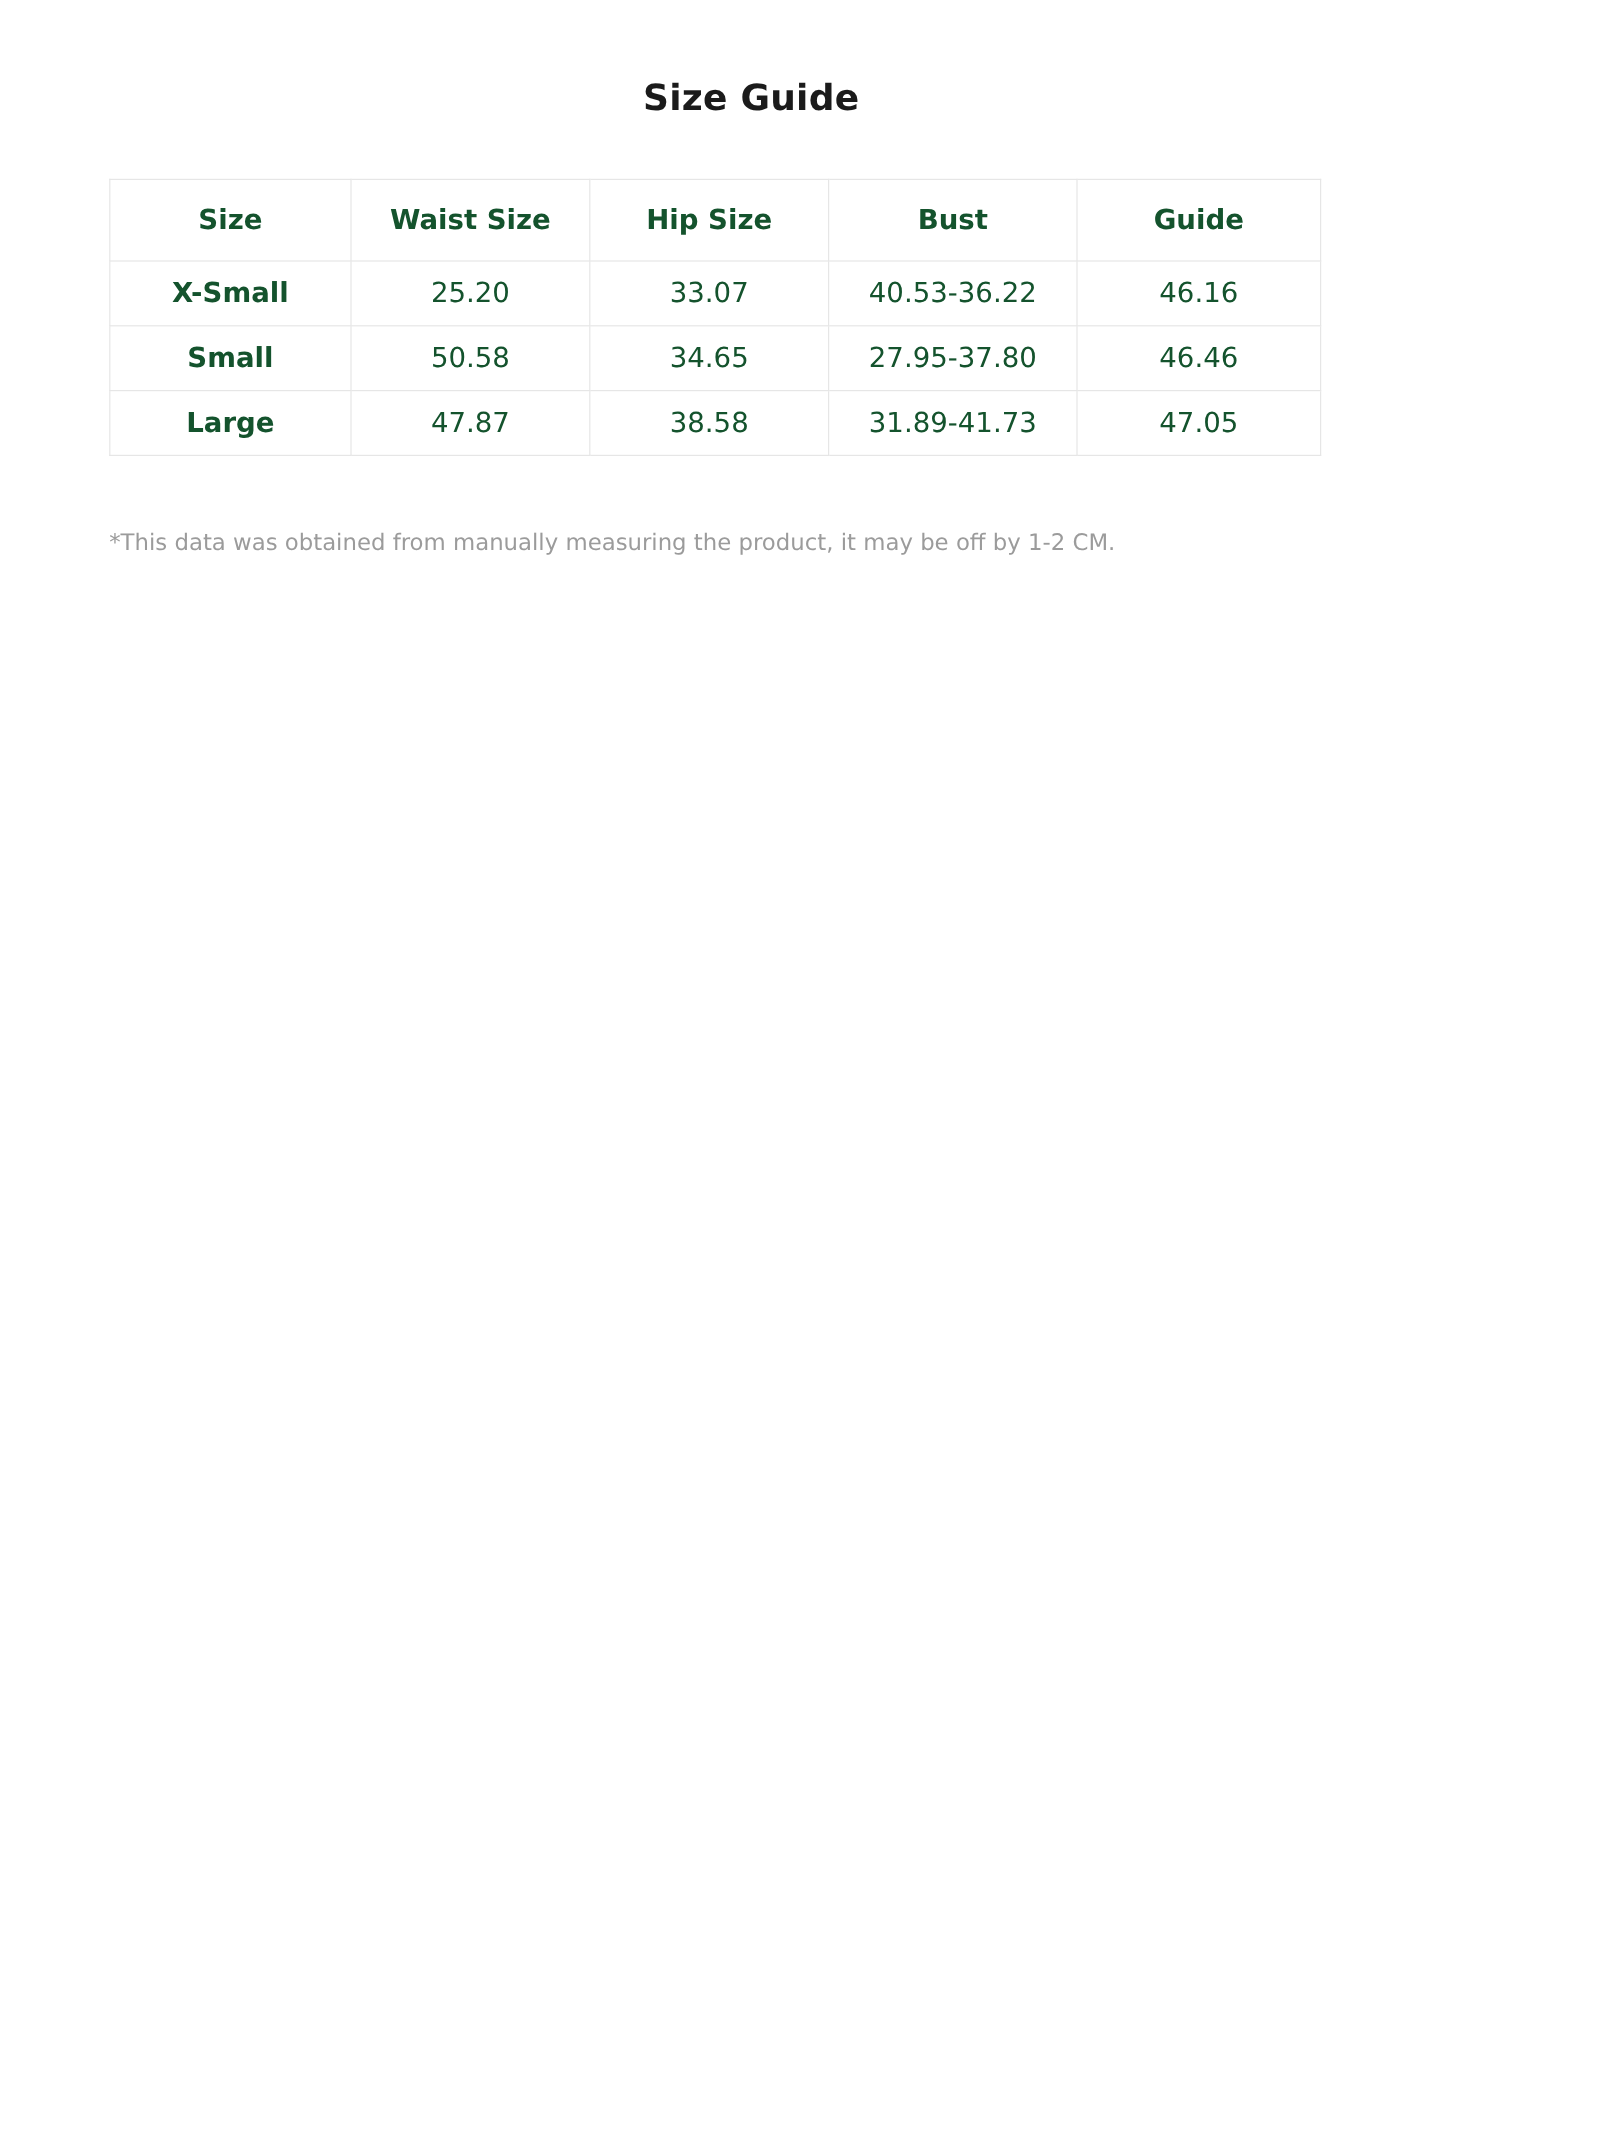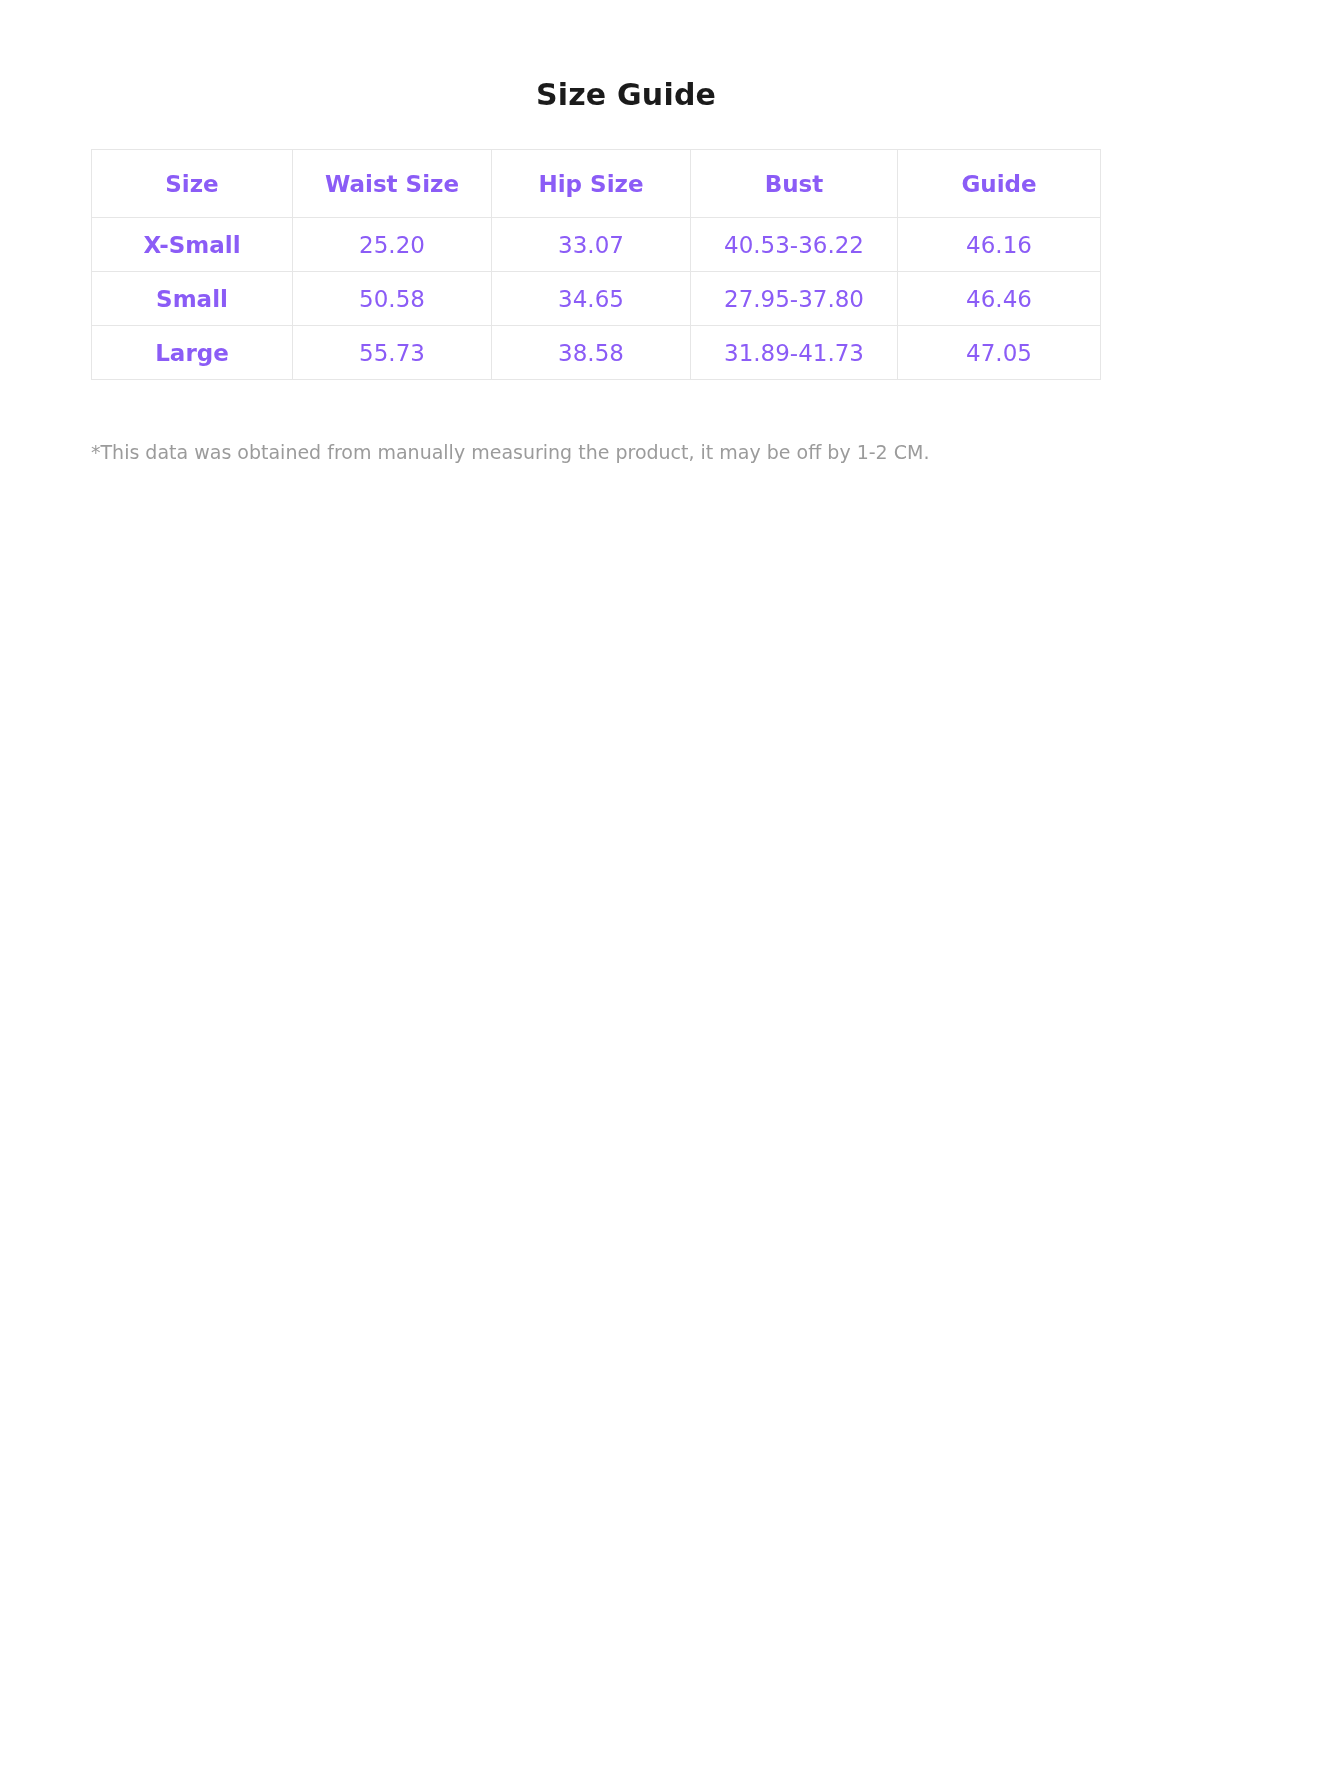--- a/index.html
+++ b/index.html
@@ -12,21 +12,21 @@
     height: 1785px;
     font-family: "DejaVu Sans", "Liberation Sans", sans-serif;
     color: #1a1a1a;
     -webkit-font-smoothing: antialiased;
   }
 
   .page {
     width: 1252px;
     height: 1785px;
     box-sizing: border-box;
-    padding: 16px;
+    padding: 4px;
     position: relative;
     background: #ffffff;
   }
 
   .page-title {
     text-align: center;
     font-size: 30px;
     font-weight: bold;
     color: #1b1b1b;
     letter-spacing: 0.2px;
@@ -58,21 +58,21 @@
   table.size-table col.c4 { width: 203px; }
 
   table.size-table th,
   table.size-table td {
     border: 1px solid #e6e6e6;
     text-align: center;
     vertical-align: middle;
     padding: 0;
     height: 53px;
     font-size: 23px;
-    color: #8b5cf6;
+    color: #14532d;
     line-height: 30px;
   }
 
   table.size-table th {
     font-weight: bold;
     font-size: 23px;
     height: 67px;
   }
 
   table.size-table td.size-cell {
@@ -129,21 +129,21 @@
         </tr>
         <tr>
           <td class="size-cell">Small</td>
           <td class="value-cell">50.58</td>
           <td class="value-cell">34.65</td>
           <td class="value-cell">27.95-37.80</td>
           <td class="value-cell">46.46</td>
         </tr>
         <tr>
           <td class="size-cell">Large</td>
-          <td class="value-cell">55.73</td>
+          <td class="value-cell">47.87</td>
           <td class="value-cell">38.58</td>
           <td class="value-cell">31.89-41.73</td>
           <td class="value-cell">47.05</td>
         </tr>
       </tbody>
     </table>
   </div>
 
   <div class="footnote">*This data was obtained from manually measuring the product, it may be off by 1-2 CM.</div>
 

